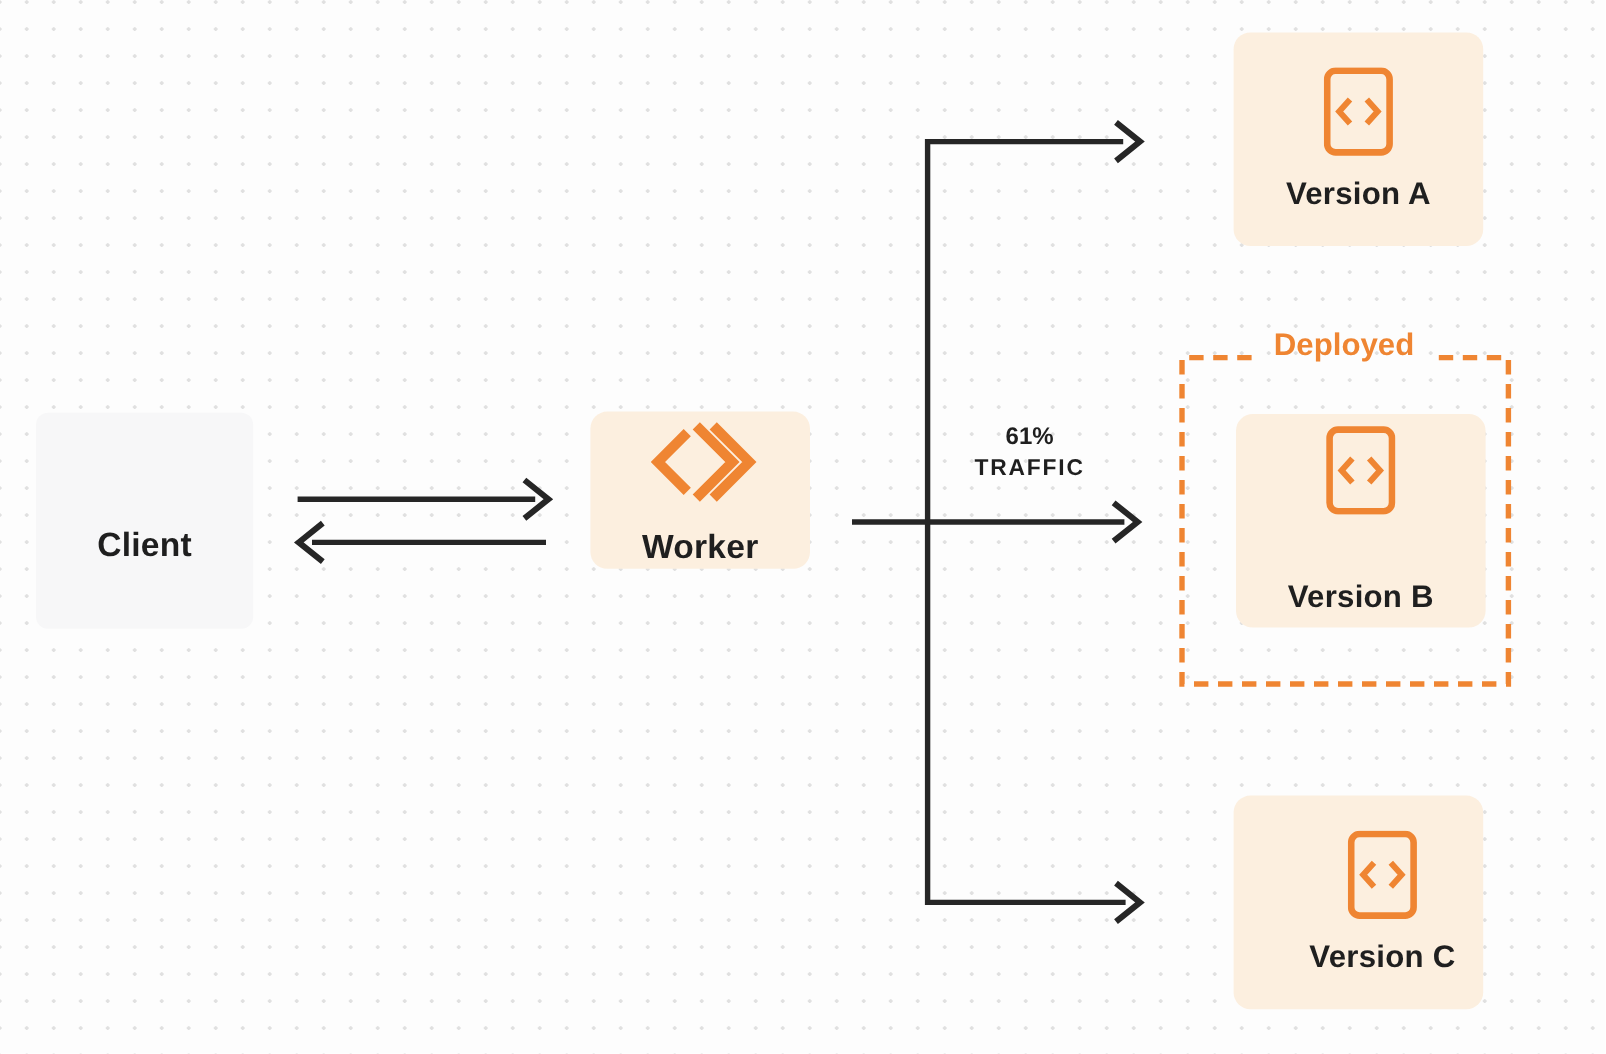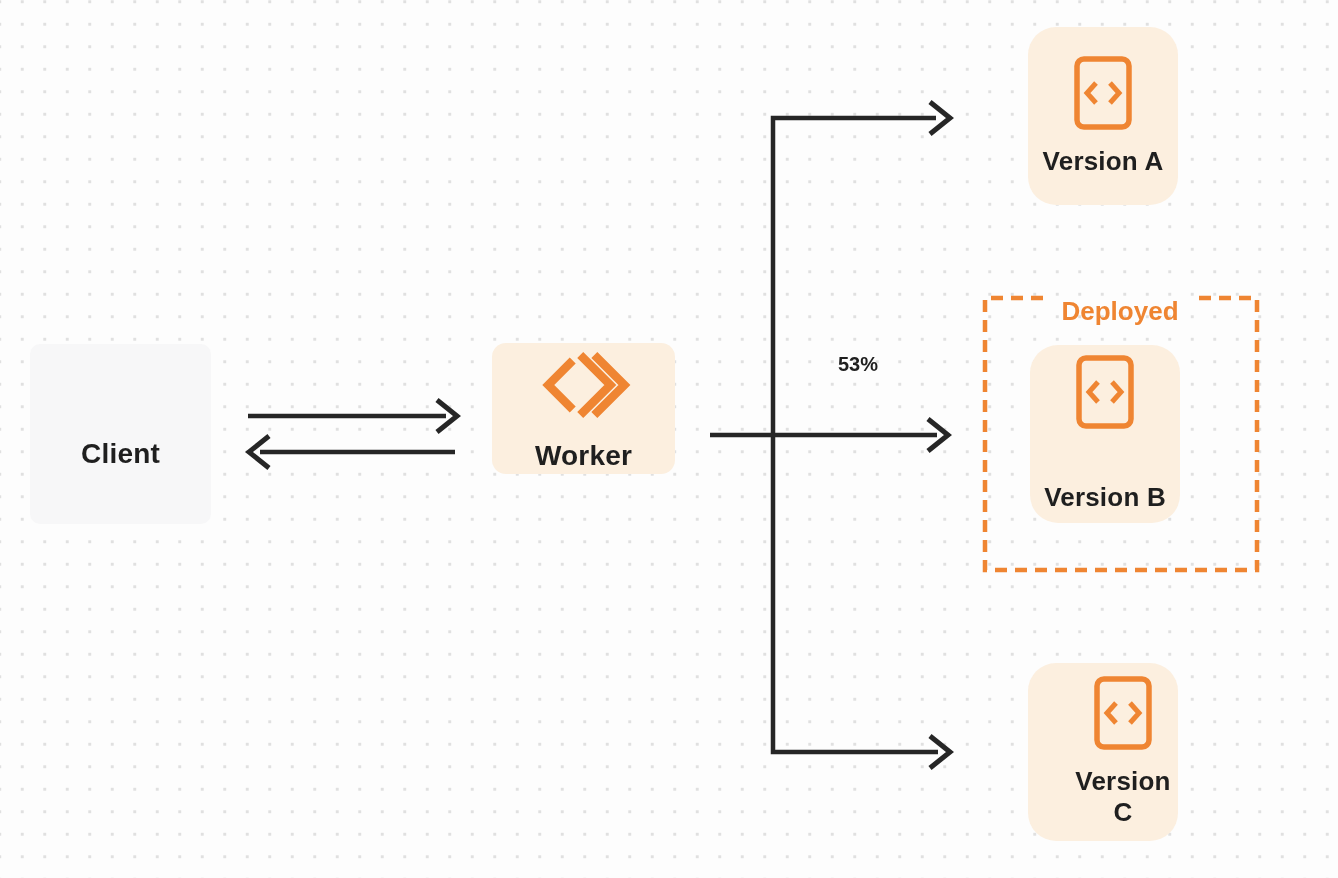--- a/index.html
+++ b/index.html
@@ -32,41 +32,40 @@
     left:30px; top:344px; width:181px; height:180px;
     background:#F7F7F8; border-radius:10px;
   }
   .client-node .label{font-size:28px;}
   .worker-node{
     left:492px; top:343px; width:183px; height:131px;
     background:#FCEFDF;
   }
   .worker-node .label{font-size:28px; margin-top:16px;}
   .version-node{
-    width:150px; height:178px;
+    width:208px; height:178px;
     background:#FCEFDF;
-    border-radius:28px;
   }
   .version-node .label{font-size:26px; margin-top:16px;}
   #version-a{left:1028px; top:27px;}
   #version-b{left:1030px; top:345px;gap:37px;}
   #version-c{left:1028px; top:663px;padding-left:40px;}
 
   #arrow-layer{
     position:absolute; left:0; top:0;
     width:1338px; height:878px;
     pointer-events:none;
   }
   .flow-line{stroke:#262626; stroke-width:4.5; fill:none; stroke-linejoin:miter;}
   .arrow-head{stroke:#262626; stroke-width:5; fill:none; stroke-linejoin:miter; stroke-linecap:butt;}
   .dashed-zone{stroke:#EF8532; stroke-width:4.5; fill:none; stroke-dasharray:12 8;}
 
   .deployed-label{
     position:absolute;
-    left:1043px; top:296px; width:154px;
+    left:1043px; top:272px; width:154px;
     text-align:center;
     color:#EF8532;
     font-weight:bold;
     font-size:26px;
   }
   .traffic-label{
     position:absolute;
     left:778px; top:352px; width:160px;
     text-align:center;
     color:#1F1F1F;
@@ -142,16 +141,17 @@
         <path d="M 22 27 L 13 37 L 22 47" fill="none" stroke="#EF8532" stroke-width="5" stroke-linejoin="miter"></path>
         <path d="M 36 27 L 45 37 L 36 47" fill="none" stroke="#EF8532" stroke-width="5" stroke-linejoin="miter"></path>
       </svg>
     </span>
     <div class="label">Version C</div>
   </div>
 
   <div class="deployed-label">Deployed</div>
 
   <div class="traffic-label">
-    <span class="pct">53%</span>
+    <span class="pct">61%</span>
+    <span class="word">TRAFFIC</span>
   </div>
 
 </div>
 
 </body></html>

